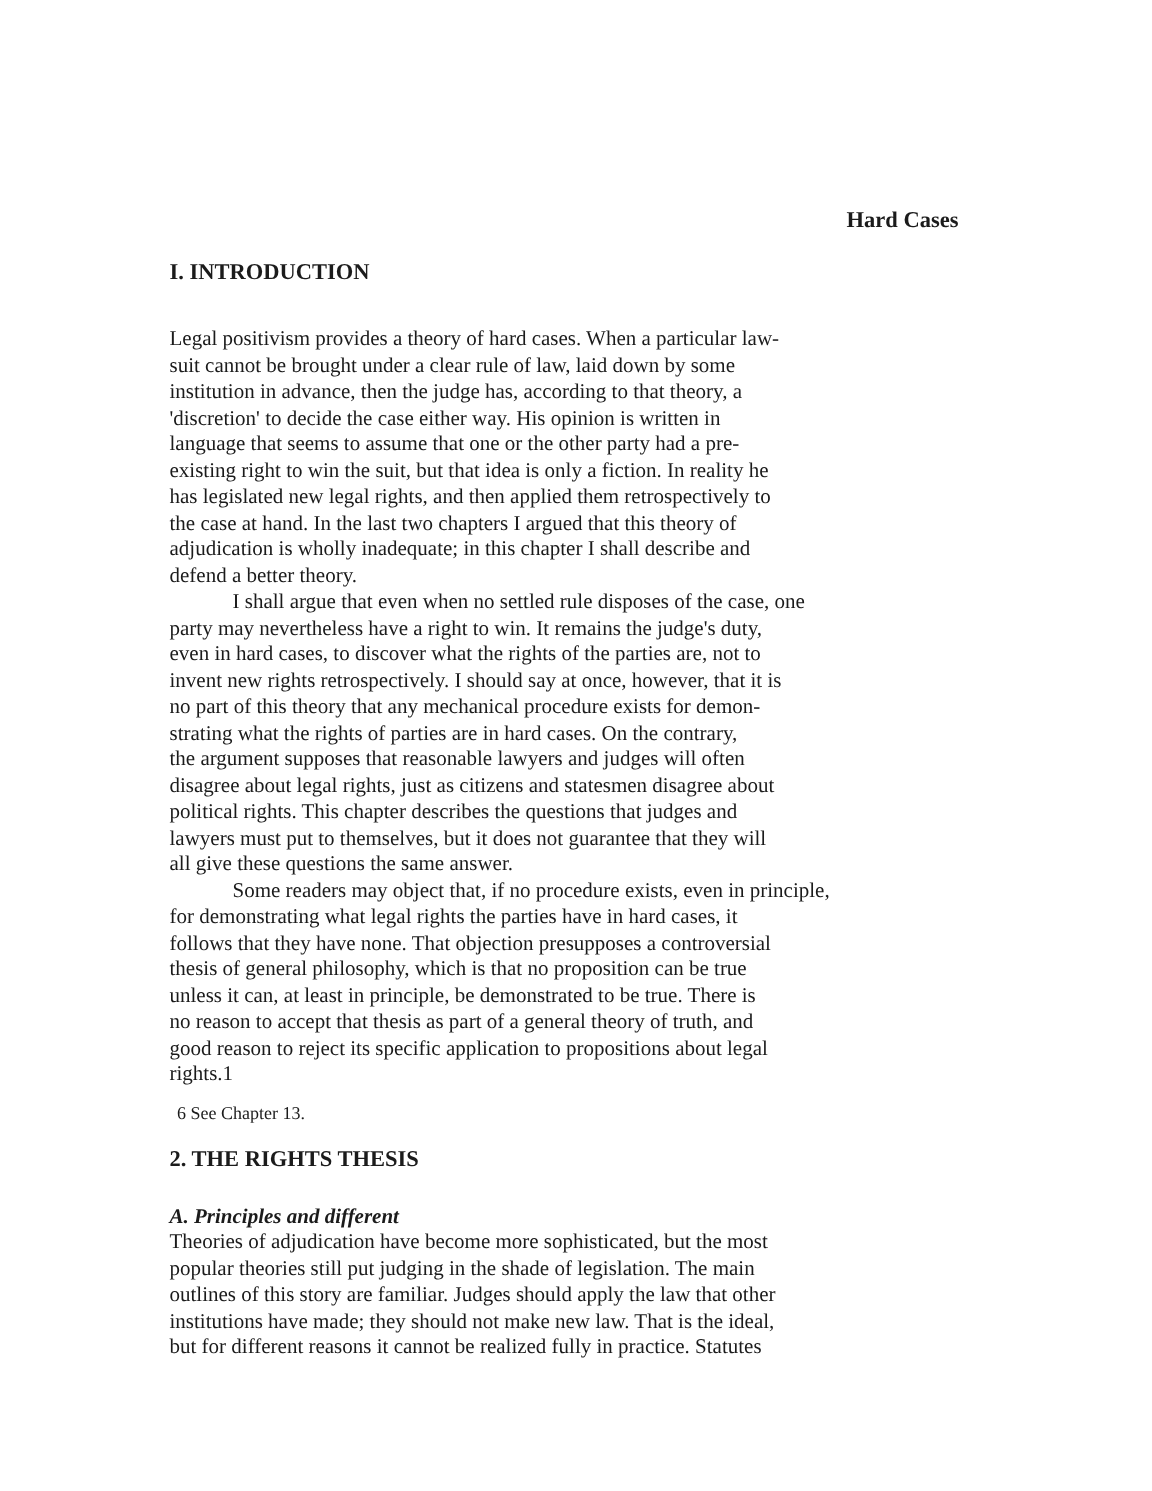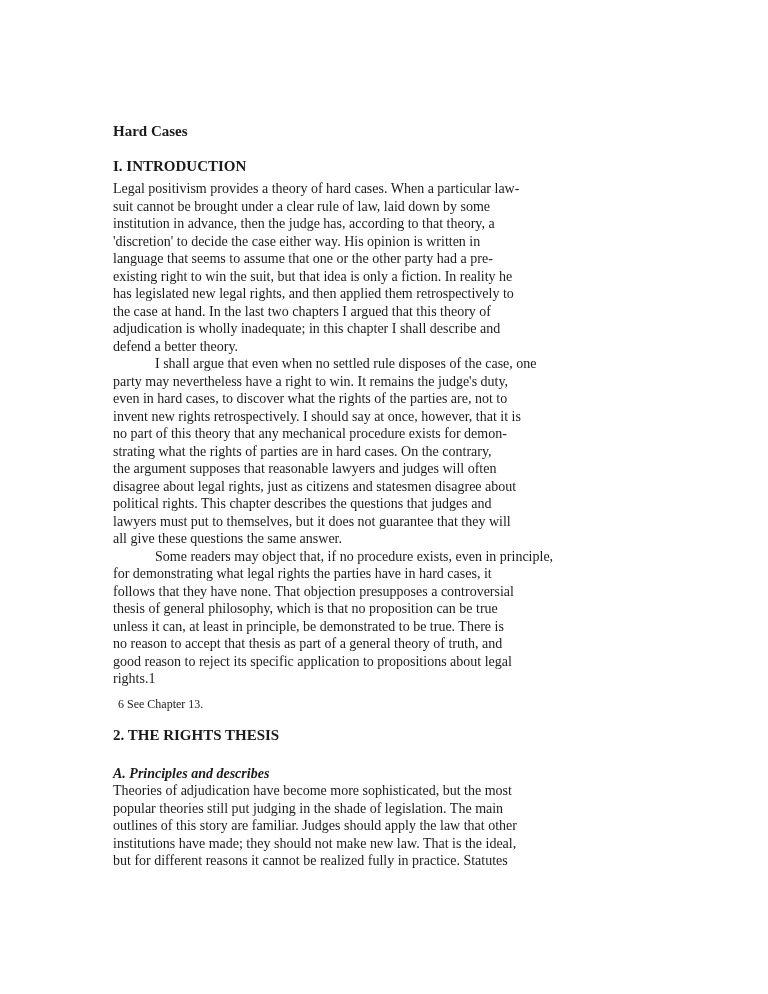--- a/index.html
+++ b/index.html
@@ -18,42 +18,42 @@
     font-family: "Liberation Serif", serif;
     color: #1b1b1b;
   }
   .doc-col {
     width: 542px;
   }
   .doc-title {
     font-size: 15px;
     line-height: 17px;
     font-weight: bold;
-    text-align: left;
-    margin: 0;
+    text-align: right;
+    margin: 16px;
   }
   .doc-heading {
     font-size: 15px;
     line-height: 17px;
     font-weight: bold;
     text-align: left;
     margin: 18px 0 0 0;
   }
   .doc-heading.rights {
     margin-top: 16px;
   }
   p.body {
     font-size: 14px;
     line-height: 17.5px;
     margin: 0;
     white-space: pre-line;
     text-align: left;
   }
   p.body.after-heading {
-    margin-top: 5px;
+    margin-top: 27px;
   }
   p.body.indent {
     text-indent: 42px;
   }
   .footnote {
     font-size: 12px;
     line-height: 14px;
     margin-top: 9px;
     padding-left: 5px;
   }
@@ -105,21 +105,21 @@
 thesis of general philosophy, which is that no proposition can be true
 unless it can, at least in principle, be demonstrated to be true. There is
 no reason to accept that thesis as part of a general theory of truth, and
 good reason to reject its specific application to propositions about legal
 rights.1</p>
 
     <div class="footnote">6 See Chapter 13.</div>
 
     <h2 class="doc-heading rights">2. THE RIGHTS THESIS</h2>
 
-    <h3 class="subheading">A. Principles and describes</h3>
+    <h3 class="subheading">A. Principles and different</h3>
 
     <p class="body">Theories of adjudication have become more sophisticated, but the most
 popular theories still put judging in the shade of legislation. The main
 outlines of this story are familiar. Judges should apply the law that other
 institutions have made; they should not make new law. That is the ideal,
 but for different reasons it cannot be realized fully in practice. Statutes</p>
 
   </div>
 </div>
 

